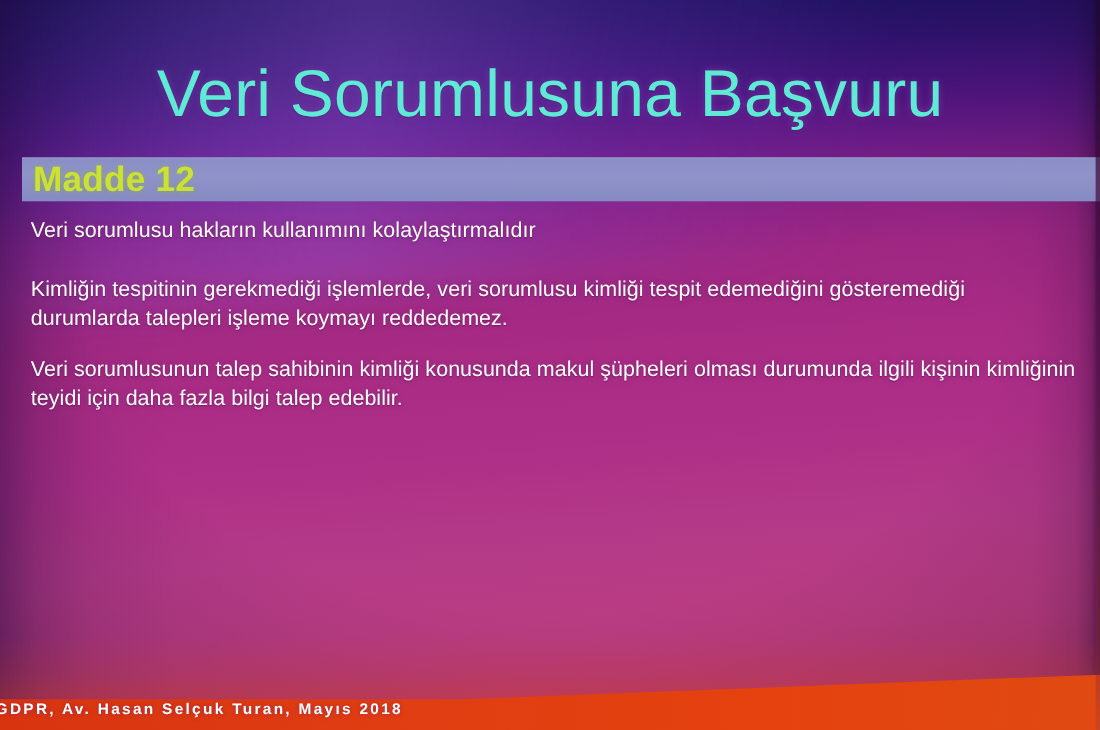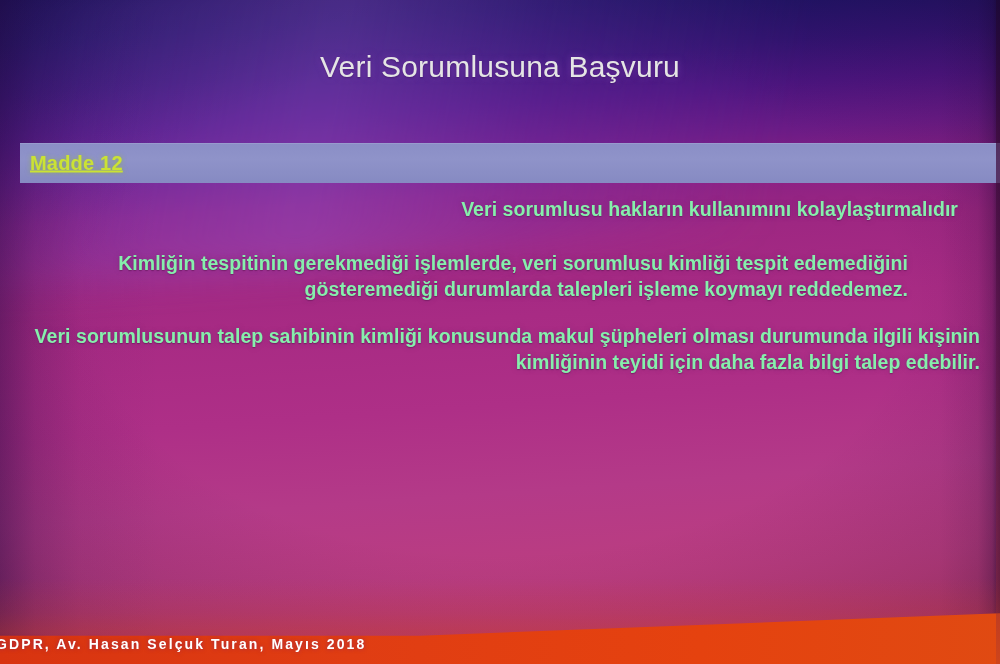--- a/index.html
+++ b/index.html
@@ -107,22 +107,22 @@
     pointer-events: none;
   }
 
   
   .title {
     position: absolute;
     left: 0;
     right: 0;
     top: 50px;
     text-align: center;
-    color: #e5e5e5;
-    font-size: 30px;
+    color: #5eead4;
+    font-size: 60px;
     font-weight: 400;
     letter-spacing: 0.2px;
     text-shadow: 0 0 7px rgba(120,60,170,0.85), 0 1px 2px rgba(40,10,70,0.55);
     white-space: nowrap;
   }
 
   
   .section-band {
     position: absolute;
     left: 20px;
@@ -131,44 +131,42 @@
     height: 40px;
     background: linear-gradient(180deg, #8a8ec6 0%, #8f93c9 40%, #868ac2 100%);
     box-shadow: inset 0 1px 0 rgba(255,255,255,0.12);
   }
   .section-label {
     position: absolute;
     left: 10px;
     top: 50%;
     transform: translateY(-50%);
     color: #cbe234;
-    font-size: 20px;
+    font-size: 32px;
     font-weight: bold;
     letter-spacing: 0.2px;
     text-shadow: 0 0 5px rgba(150,190,20,0.55);
     white-space: nowrap;
-    text-decoration: underline;
   }
 
   
   .body-area {
     position: absolute;
     left: 28px;
     top: 196px;
     width: 930px;
   }
   .para {
-    color: #86efac;
+    color: #ffffff;
     font-size: 19.5px;
     line-height: 26px;
-    font-weight: 700;
+    font-weight: 400;
     letter-spacing: 0.05px;
     text-shadow: 0 0 5px rgba(130,40,120,0.75), 0 1px 1px rgba(70,10,60,0.45);
     margin: 0 0 21px 0;
-    text-align: right;
   }
   .para.p2 { width: 880px; margin-top: 28px; }
   .para.p3 { width: 952px; margin-bottom: 4px; }
 
   
   .footer {
     position: absolute;
     left: -4px;
     bottom: 12px;
     color: #ffffff;

